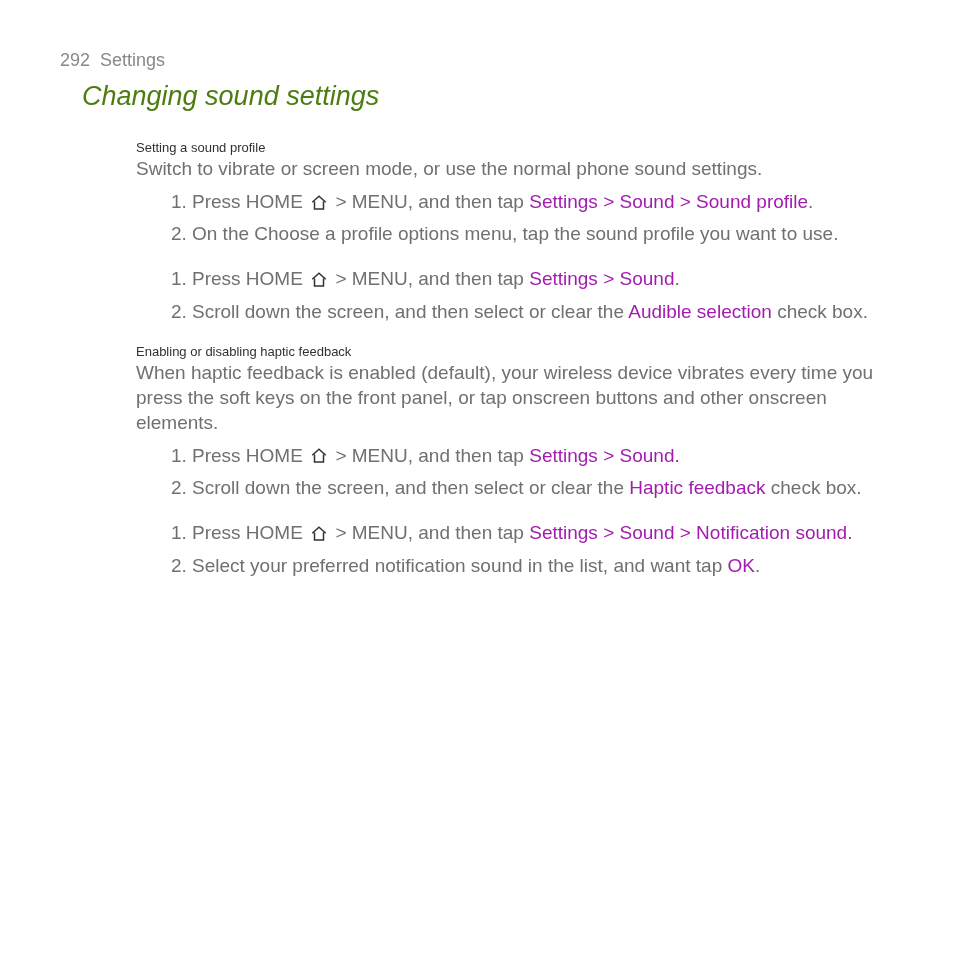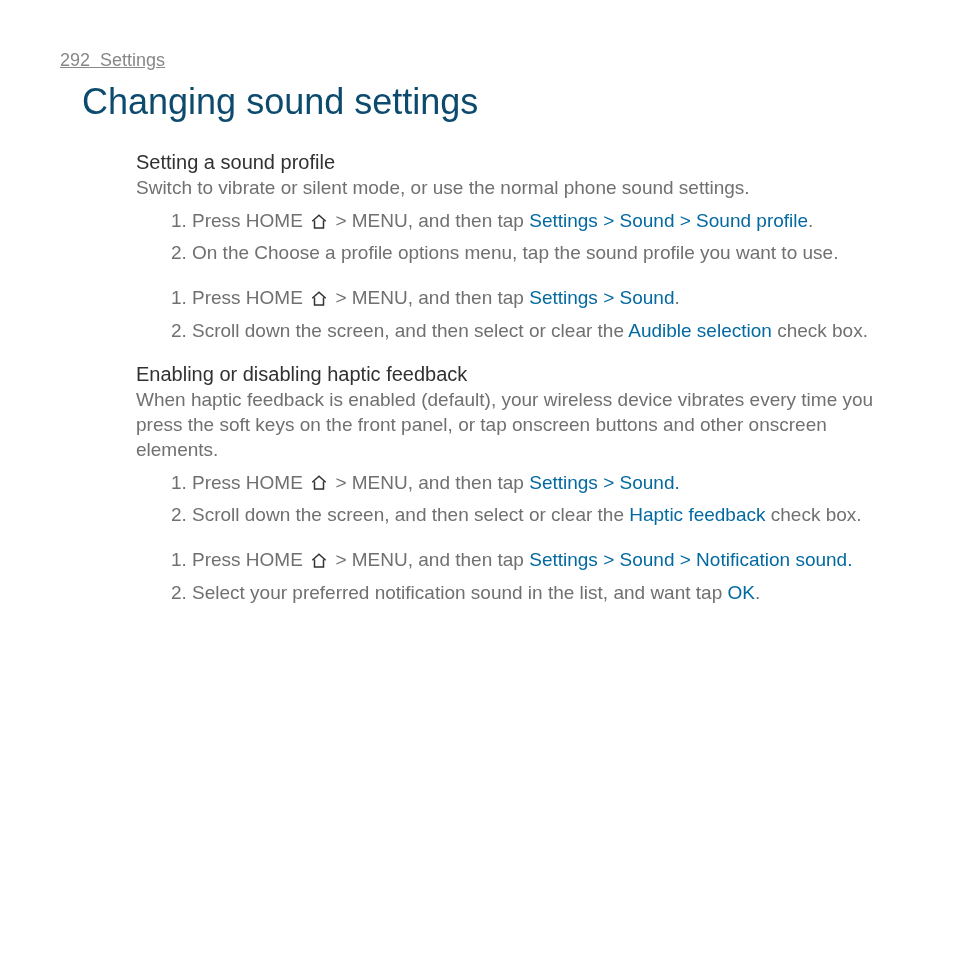--- a/index.html
+++ b/index.html
@@ -11,55 +11,55 @@
     color: #4a4a4a;
     background: #fff;
   }
   .page {
     padding: 50px 60px 40px 60px;
   }
   .header-line {
     font-size: 18px;
     color: #888;
     margin-bottom: 10px;
-    text-decoration: underline;
   }
   h1 {
-    font-size: 36px;
+    font-size: 27px;
     font-weight: normal;
-    color: #0c4a6e;
+    color: #4d7c0f;
     margin: 0 0 28px 22px;
+    font-style: italic;
   }
   .section {
     margin-left: 76px;
     margin-bottom: 20px;
   }
   .sub-head {
-    font-size: 20px;
+    font-size: 13px;
     color: #313131;
     margin-bottom: 2px;
   }
   .body-text {
     font-size: 19px;
     color: #707070;
     line-height: 1.3;
     margin-bottom: 8px;
   }
   ol {
     margin: 0 0 0 28px;
     padding: 0 0 0 28px;
   }
   li {
     font-size: 19px;
     color: #707070;
     line-height: 1.3;
     margin-bottom: 8px;
   }
   .bold {
-    color: #0369a1;
+    color: #a21caf;
   }
   .home-icon {
     display: inline-block;
     vertical-align: middle;
     margin: 0 2px;
   }
   .home-icon svg { display:block; }
 </style>
 </head>
 <body>
@@ -68,21 +68,21 @@
 
   <div class="header-line">
     <span>292</span>
     &nbsp;<span>Settings</span>
   </div>
 
   <h1>Changing sound settings</h1>
 
   <div class="section">
     <div class="sub-head">Setting a sound profile</div>
-    <div class="body-text">Switch to vibrate or silent mode, or use the normal phone sound settings.</div>
+    <div class="body-text">Switch to vibrate or screen mode, or use the normal phone sound settings.</div>
     <ol>
       <li>
         <span>Press HOME </span><span class="home-icon"><svg width="18" height="18" viewBox="0 0 24 24">
               <path fill="none" stroke="#333" stroke-width="2" d="M3 11 L12 3 L21 11 M6 10 V20 H18 V10"></path>
             </svg></span><span> &gt; MENU, and then tap </span><span class="bold">Settings &gt; Sound &gt; Sound profile</span><span>.</span>
       </li>
       <li>On the Choose a profile options menu, tap the sound profile you want to use.</li>
     </ol>
   </div>
 

